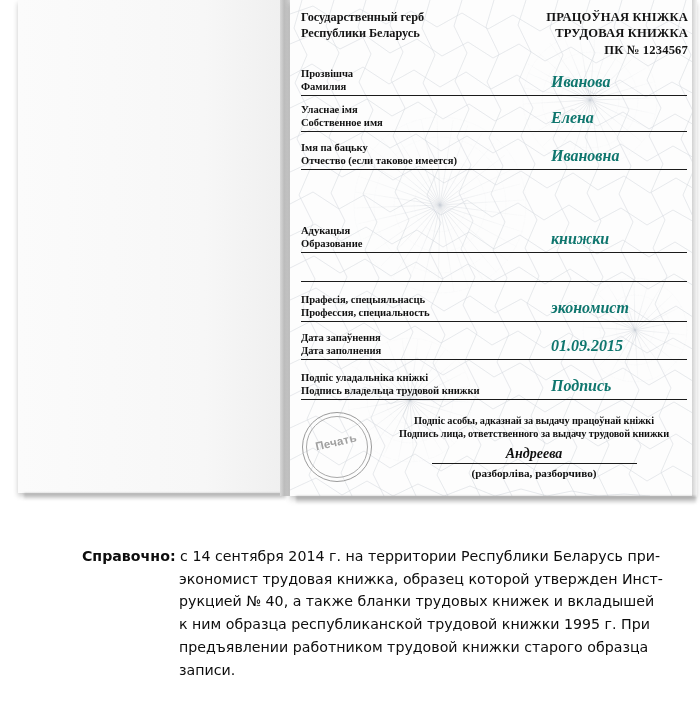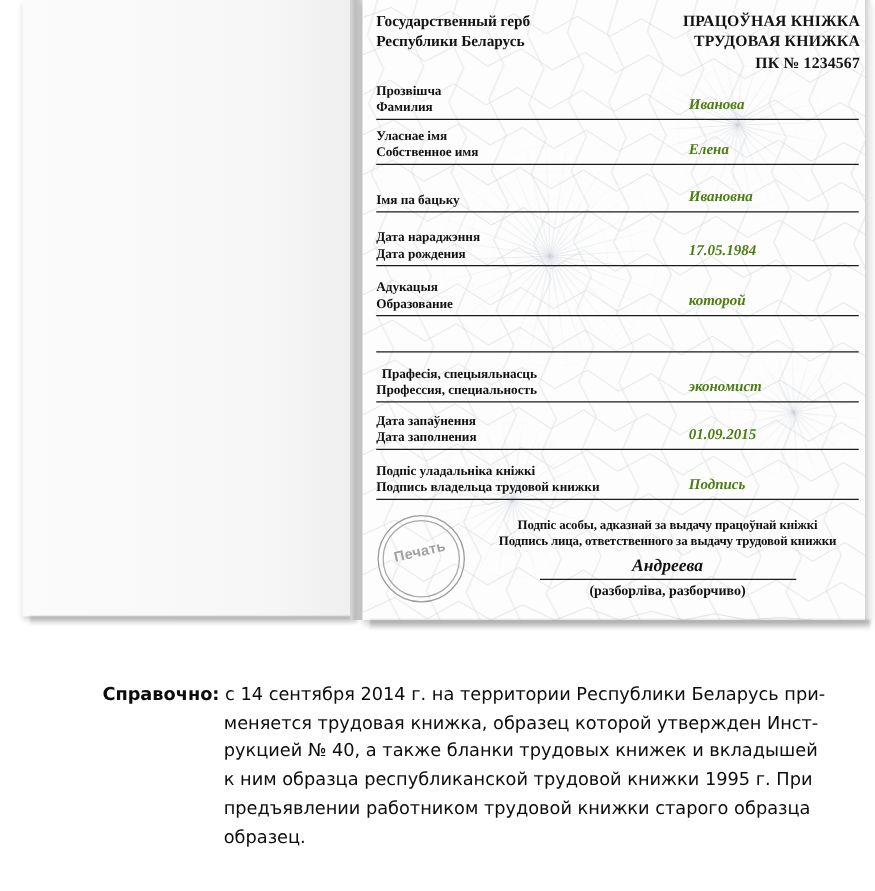--- a/index.html
+++ b/index.html
@@ -141,24 +141,24 @@
     color: #111111;
     letter-spacing: -0.05px;
     white-space: nowrap;
   }
   .row-label-by { display: block; }
   .row-label-ru { display: block; }
   .row-value {
     position: absolute;
     left: 250px;
     bottom: 4px;
-    font-size: 12px;
+    font-size: 16px;
     font-style: italic;
     font-weight: 600;
-    color: #4d7c0f;
+    color: #0f766e;
     white-space: nowrap;
   }
 
   
   #seal {
     position: absolute;
     left: 12px;
     top: 412px;
     width: 72px;
     height: 72px;
@@ -354,49 +354,43 @@
         <div class="row-labels">
           <span class="row-label-by">Уласнае імя</span>
           <span class="row-label-ru">Собственное имя</span>
         </div>
         <div class="row-value">Елена</div>
       </div>
 
       <div class="row" style="top:132px;height:38px;">
         <div class="row-labels">
           <span class="row-label-by">Імя па бацьку</span>
+          <span class="row-label-ru">Отчество (если таковое имеется)</span>
         </div>
         <div class="row-value">Ивановна</div>
       </div>
 
-      <div class="row" style="top:170px;height:43px;">
-        <div class="row-labels">
-          <span class="row-label-by">Дата нараджэння</span>
-          <span class="row-label-ru">Дата рождения</span>
-        </div>
-        <div class="row-value">17.05.1984</div>
-      </div>
 
       <div class="row" style="top:213px;height:40px;">
         <div class="row-labels">
           <span class="row-label-by">Адукацыя</span>
           <span class="row-label-ru">Образование</span>
         </div>
-        <div class="row-value">которой</div>
+        <div class="row-value">книжки</div>
       </div>
 
       <div class="row" style="top:253px;height:29px;">
         <div class="row-labels">
           <span class="row-label-by"></span>
           <span class="row-label-ru"></span>
         </div>
         <div class="row-value"></div>
       </div>
 
-      <div class="row" style="top:282px;height:40px;text-align:right;">
+      <div class="row" style="top:282px;height:40px;">
         <div class="row-labels">
           <span class="row-label-by">Прафесія, спецыяльнасць</span>
           <span class="row-label-ru">Профессия, специальность</span>
         </div>
         <div class="row-value">экономист</div>
       </div>
 
       <div class="row" style="top:322px;height:38px;">
         <div class="row-labels">
           <span class="row-label-by">Дата запаўнення</span>
@@ -433,18 +427,18 @@
 
   <div id="right-page-edge"></div>
   <div id="right-page-bottom-shadow"></div>
 </div>
 
 <div id="footnote">
   <span class="fn-line just">
       <span><span class="lead">Справочно:</span>
     <span>с 14 сентября 2014 г. на территории Республики Беларусь при-</span></span>
     </span>
-  <span class="fn-line indent">меняется трудовая книжка, образец которой утвержден Инст-</span>
+  <span class="fn-line indent">экономист трудовая книжка, образец которой утвержден Инст-</span>
   <span class="fn-line indent">рукцией № 40, а также бланки трудовых книжек и вкладышей</span>
   <span class="fn-line indent">к ним образца республиканской трудовой книжки 1995 г. При</span>
   <span class="fn-line indent">предъявлении работником трудовой книжки старого образца</span>
-  <span class="fn-line indent">образец.</span>
+  <span class="fn-line indent">записи.</span>
 </div>
 
 </body></html>

